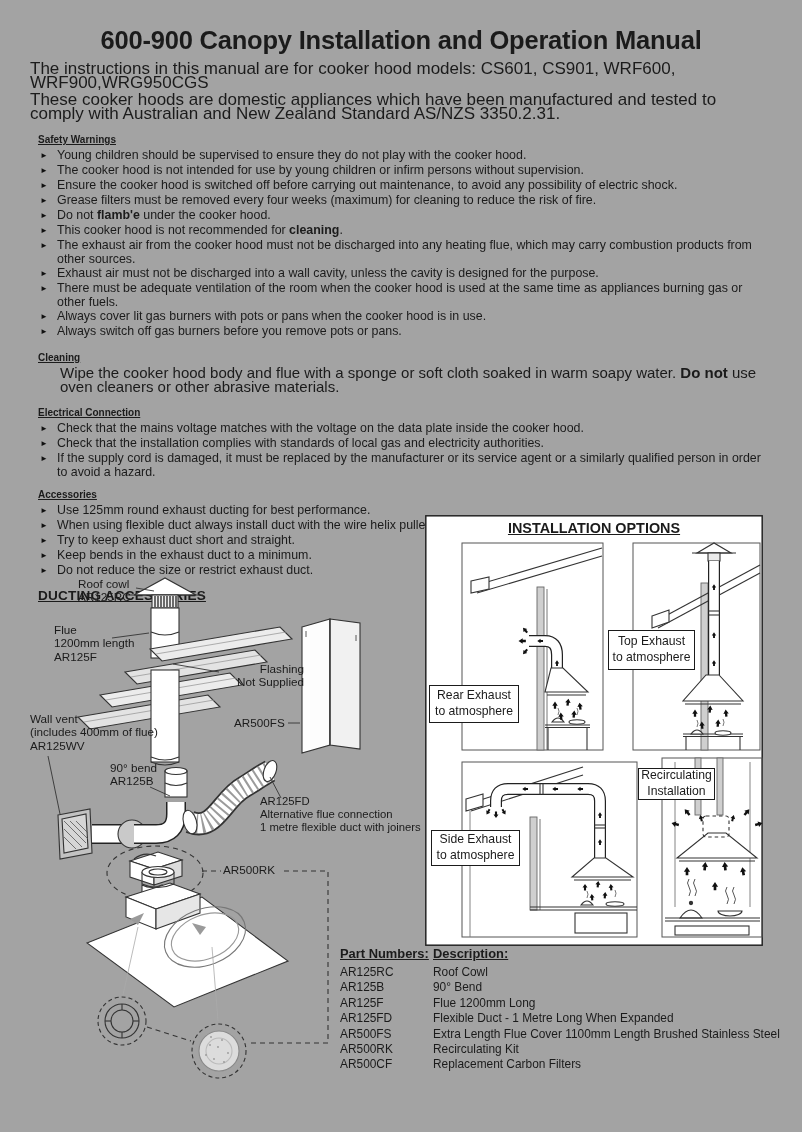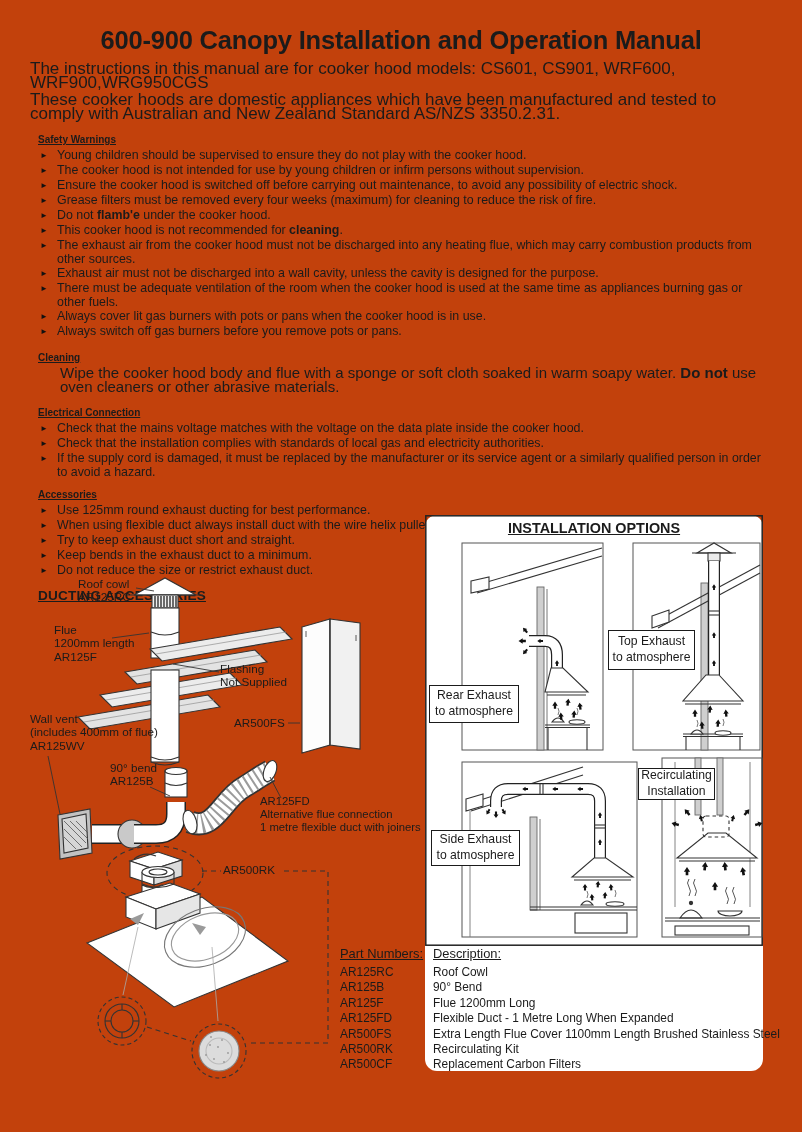--- a/index.html
+++ b/index.html
@@ -1,18 +1,18 @@
 <!DOCTYPE html>
 <html><head>
 <meta charset="utf-8">
 <style>
   html,body { margin:0; padding:0; background:#888; }
   #page {
     position:relative; width:802px; height:1132px; margin:0 auto;
-    background:#c2410c; color:#1b1b1b;
+    background:#a3a3a3; color:#1b1b1b;
     font-family:"Liberation Sans", sans-serif;
     overflow:hidden;
   }
   .flow { padding:26px 30px 0 30px; }
   h1.title { text-align:center; font-size:25.5px; line-height:1.12; margin:0 0 7px 0; font-weight:bold; letter-spacing:-0.2px; }
   .p { font-size:17px; line-height:14.5px; margin:0 0 2px 0; }
   .p2 { margin:0 0 12px 0; max-width:744px; }
   h2.sect { font-size:10px; font-weight:bold; text-decoration:underline; margin:10px 0 3px 8px; }
   h2.m12 { margin-top:13px; }
   ul.blist { list-style:none; margin:0; padding:0 0 0 10px; }
@@ -22,28 +22,28 @@
   .indentp { margin:0 0 0 30px; font-size:15px; line-height:14px; max-width:700px; }
   h2.duct-head { font-size:13.6px; margin-top:10px; letter-spacing:0.2px; }
 
   
   .ducting { position:absolute; left:30px; top:575px; width:400px; height:525px; }
   .ducting svg { position:absolute; left:0; top:0; }
   .dlabel { position:absolute; font-size:11.7px; line-height:1.14; white-space:pre-line; color:#1b1b1b; }
   .dlabel.fd { font-size:11.3px; }
 
   
-  .install { position:absolute; left:425px; top:515px; width:338px; height:556px; background:#fff;border-radius:12px; }
+  .install { position:absolute; left:425px; top:515px; width:338px; height:431px; background:#fff; }
   .install svg { position:absolute; left:0; top:0; }
   .install .ititle { position:absolute; top:5px; left:0; right:0; text-align:center; font-weight:bold; font-size:14.4px; text-decoration:underline; }
   .obox { position:absolute; border:1.4px solid #1b1b1b; background:#fff; display:flex; align-items:center; justify-content:center; text-align:center; font-size:12.2px; line-height:1.3; white-space:pre-line; }
 
   
   .parts { position:absolute; left:340px; top:946px; width:462px; }
-  .phead { display:flex; font-size:12.9px; font-weight:normal; margin-bottom:4px; }
+  .phead { display:flex; font-size:12.9px; font-weight:bold; margin-bottom:4px; }
   .phead .c1 { width:93px; text-decoration:underline; }
   .phead .c2 { text-decoration:underline; }
   .prow { display:flex; font-size:11.9px; line-height:15.4px; }
   .prow .c1 { width:93px; }
 </style>
 </head>
 <body>
 
 <div id="page">
 
@@ -293,21 +293,21 @@
           <line x1="120" y1="212" x2="140" y2="221"></line>
           <line x1="251" y1="223" x2="240" y2="202"></line>
         </g>
       </g>
     </svg>
     <div class="dlabel" style="left:48px; top:2px; width:70px;">Roof cowl
 AR125RC</div>
     <div class="dlabel" style="left:24px; top:48px; width:96px;">Flue
 1200mm length
 AR125F</div>
-    <div class="dlabel" style="left:190px; top:87px; width:92px;">Flashing
+    <div class="dlabel" style="left:182px; top:87px; width:92px;text-align:right;">Flashing
 Not Supplied</div>
     <div class="dlabel" style="left:0px; top:137px; width:160px;">Wall vent
 (includes 400mm of flue)
 AR125WV</div>
     <div class="dlabel" style="left:204px; top:141px; width:60px;">AR500FS</div>
     <div class="dlabel" style="left:80px; top:186px; width:62px;">90° bend
 AR125B</div>
     <div class="dlabel fd" style="left:230px; top:220px; width:178px;">AR125FD
 Alternative flue connection
 1 metre flexible duct with joiners</div>

